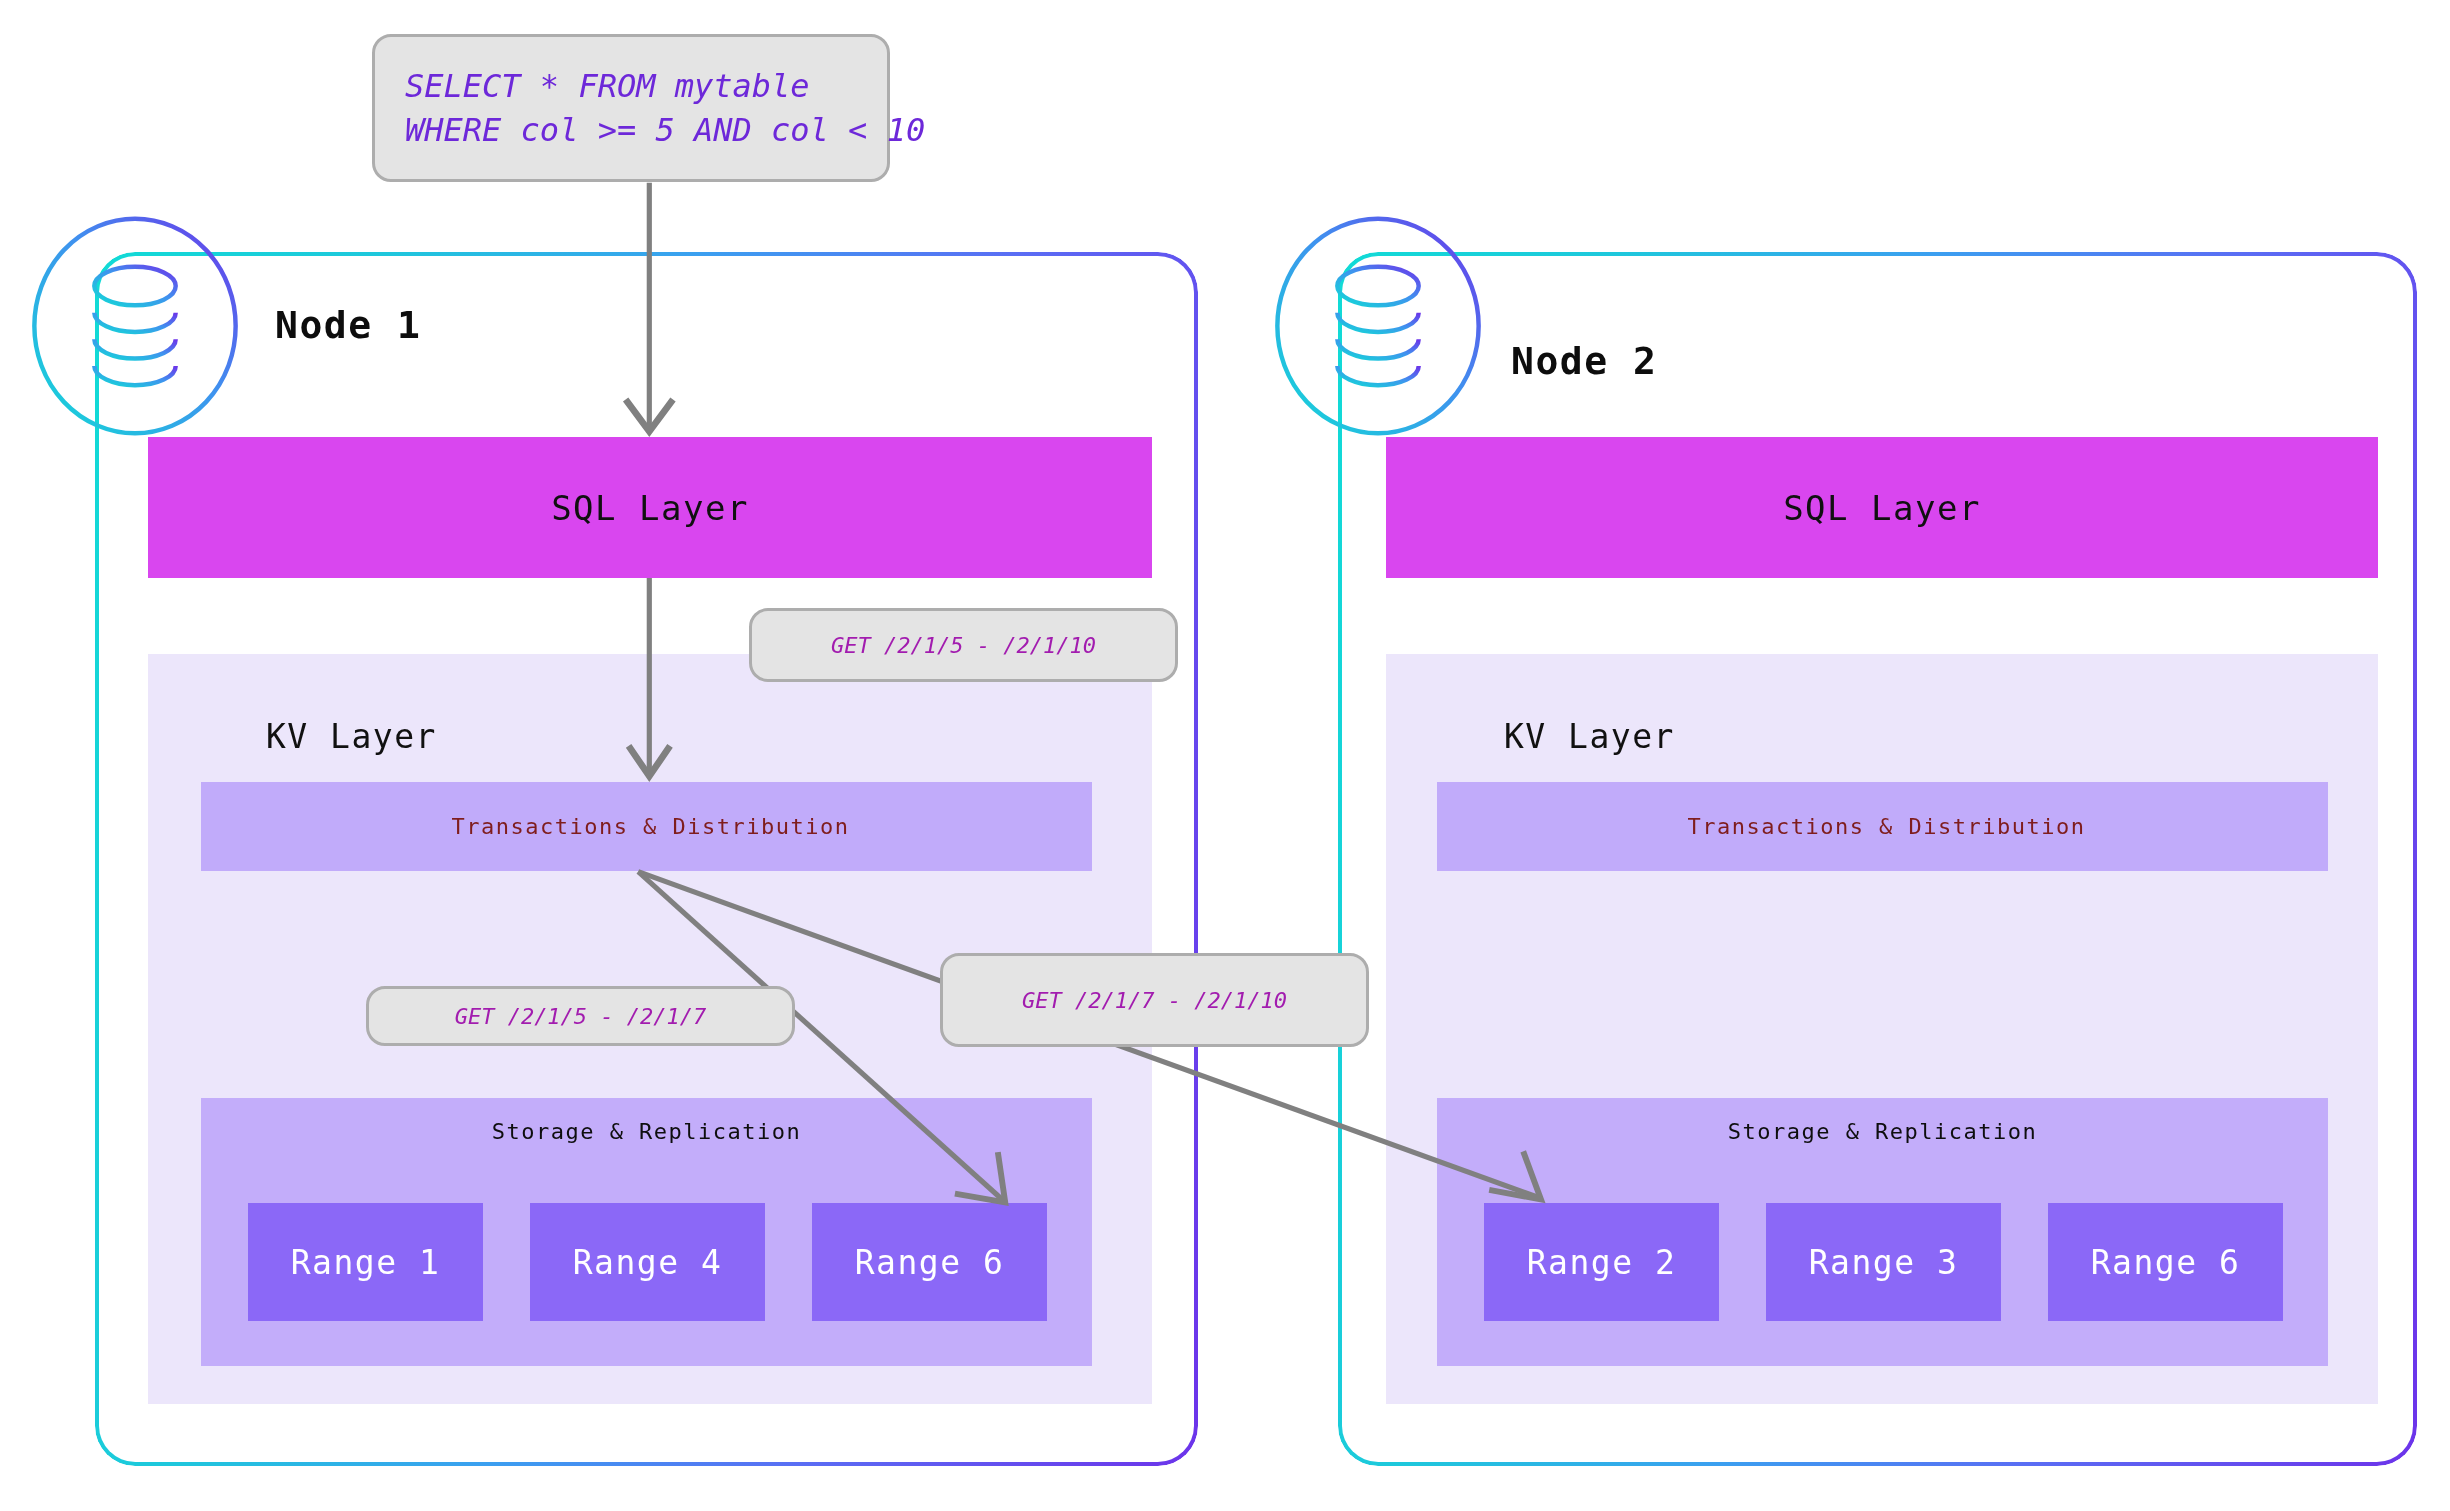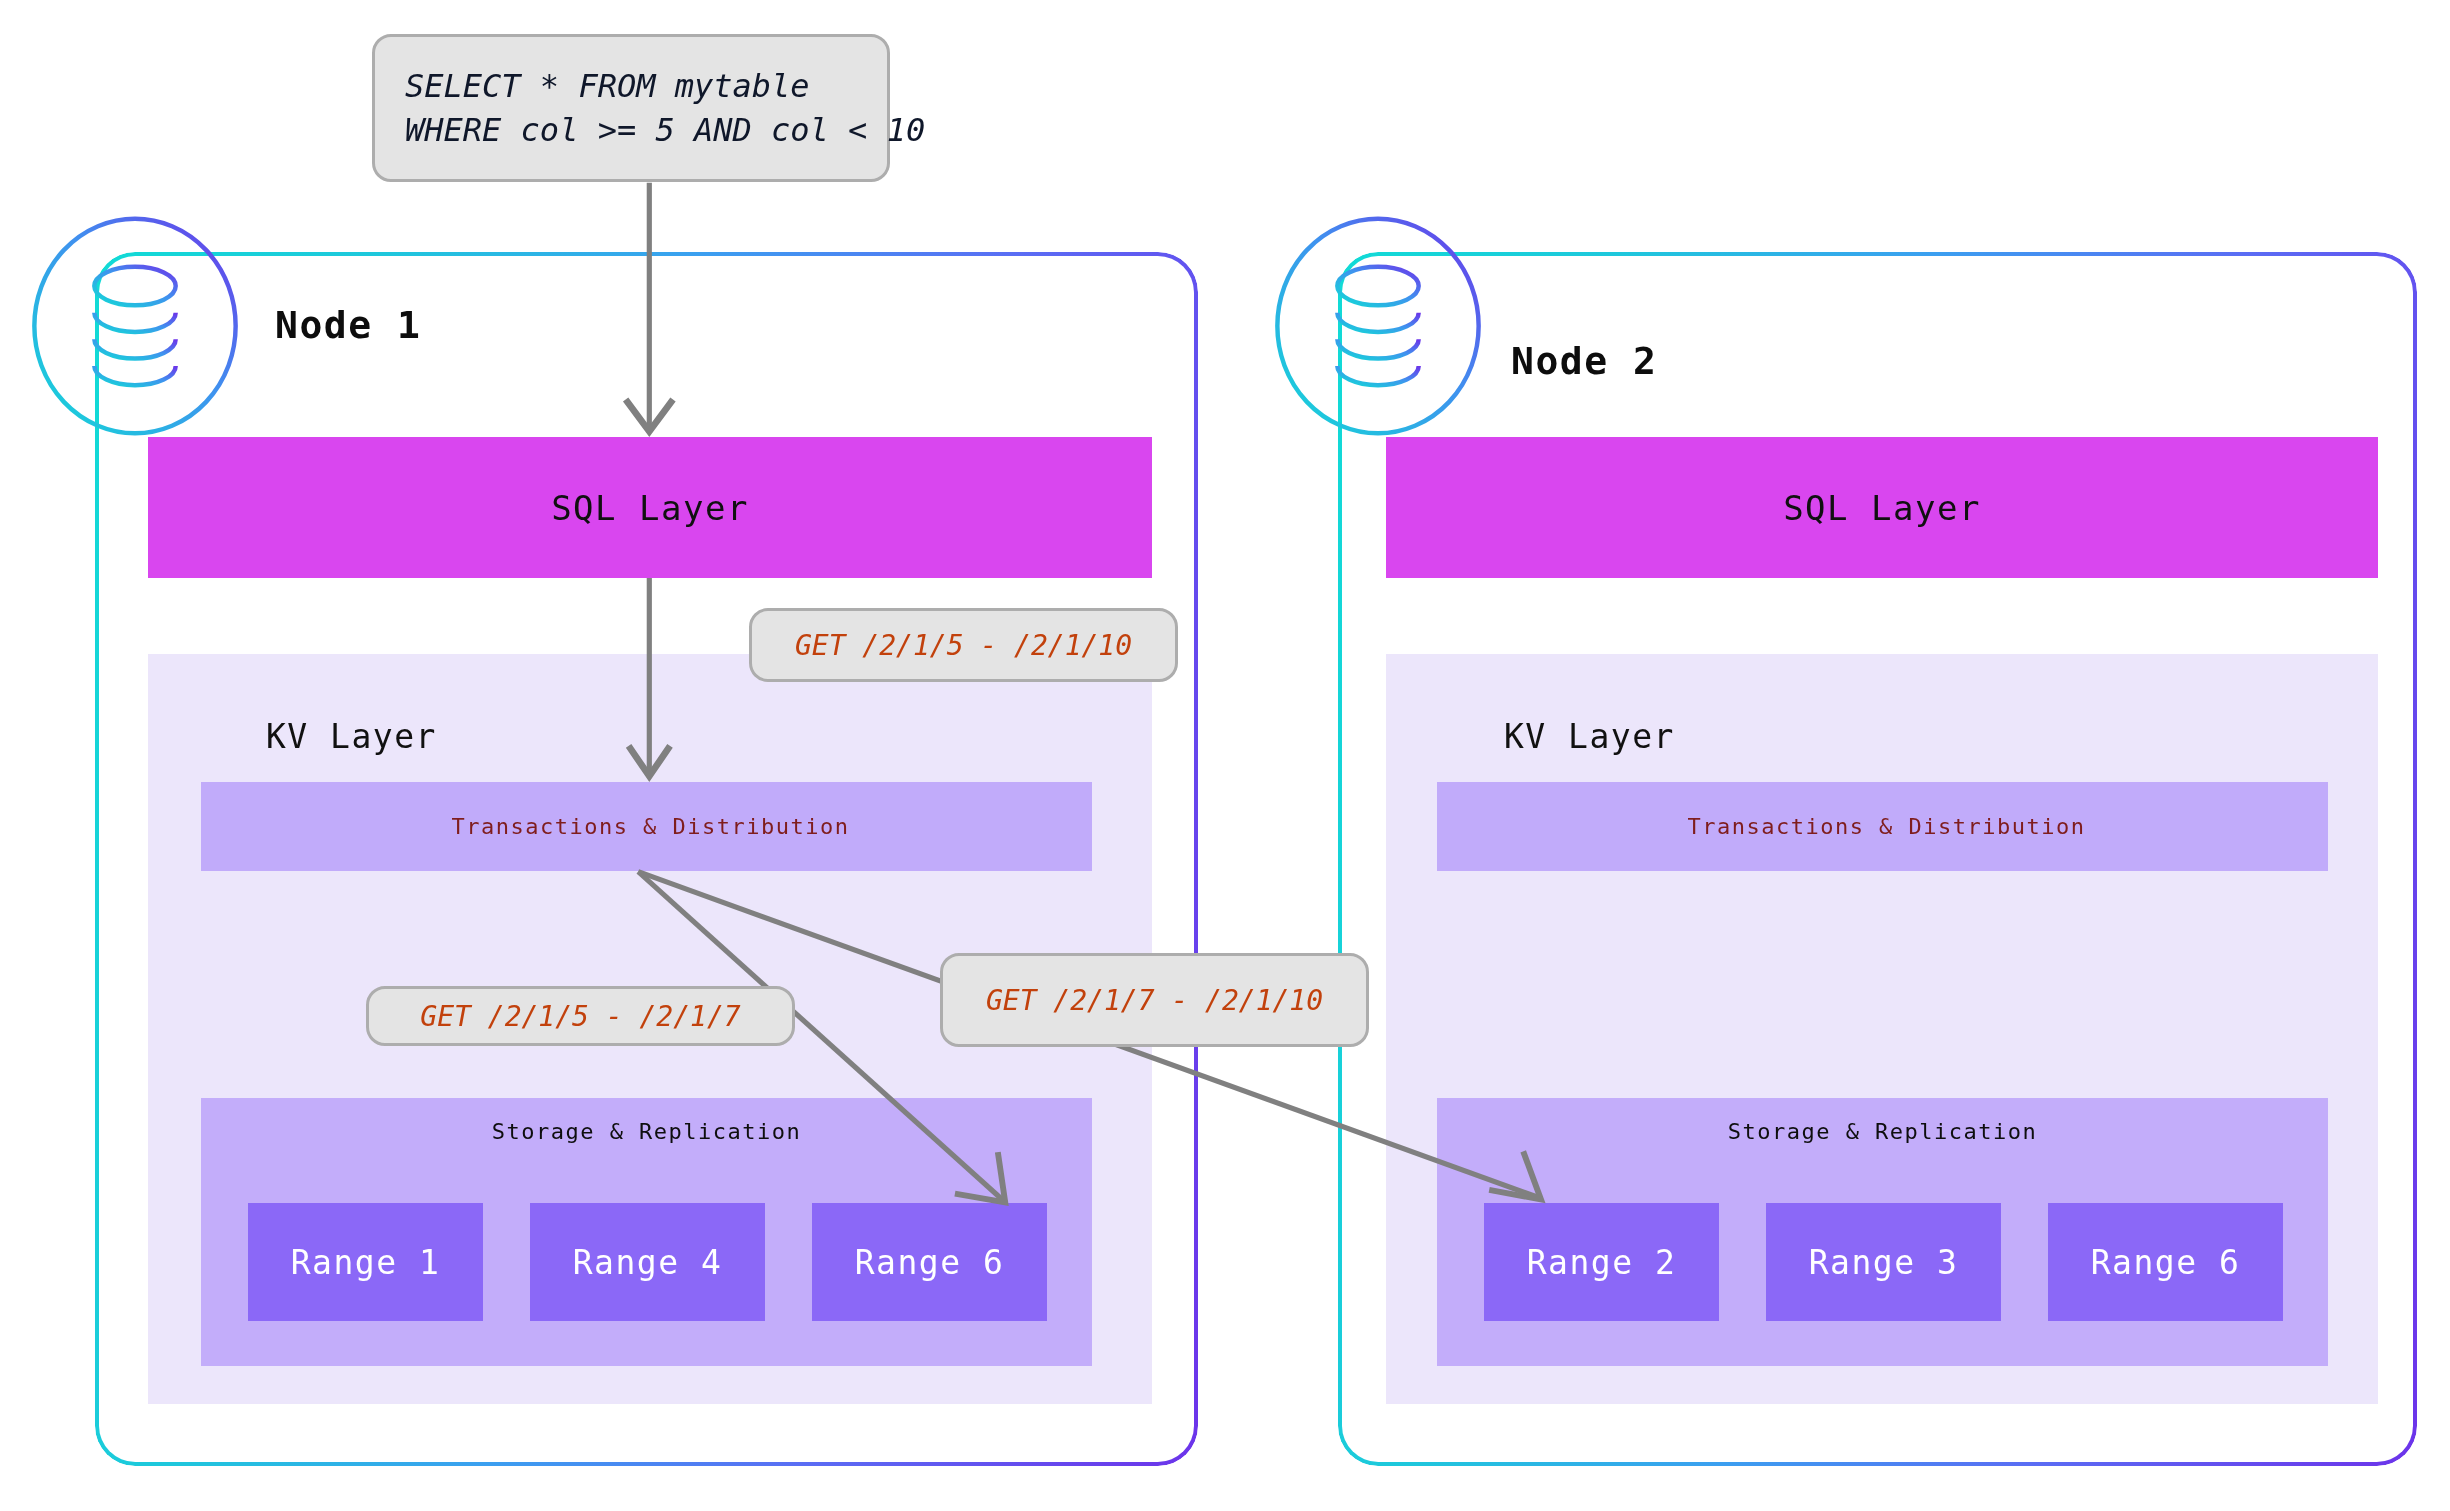--- a/index.html
+++ b/index.html
@@ -31,21 +31,21 @@
     box-sizing: border-box;
     display: flex;
     flex-direction: column;
     justify-content: center;
     padding-left: 30px;
   }
   .query-line {
     font-family: "DejaVu Sans Mono", "Liberation Mono", monospace;
     font-style: italic;
     font-size: 32px;
-    color: #0f172a;
+    color: #6d28d9;
     line-height: 1.38;
     white-space: pre;
   }
 
   
   .node {
     position: absolute;
     box-sizing: border-box;
   }
   .node-frame {
@@ -166,22 +166,22 @@
     border-radius: 19px;
     box-sizing: border-box;
     display: flex;
     align-items: center;
     justify-content: center;
     z-index: 40;
   }
   .get-label span {
     font-family: "DejaVu Sans Mono", "Liberation Mono", monospace;
     font-style: italic;
-    font-size: 28px;
-    color: #c2410c;
+    font-size: 22px;
+    color: #a21caf;
     white-space: nowrap;
   }
 
   
   #arrows {
     position: absolute;
     left: 0;
     top: 0;
     width: 2450px;
     height: 1511px;

